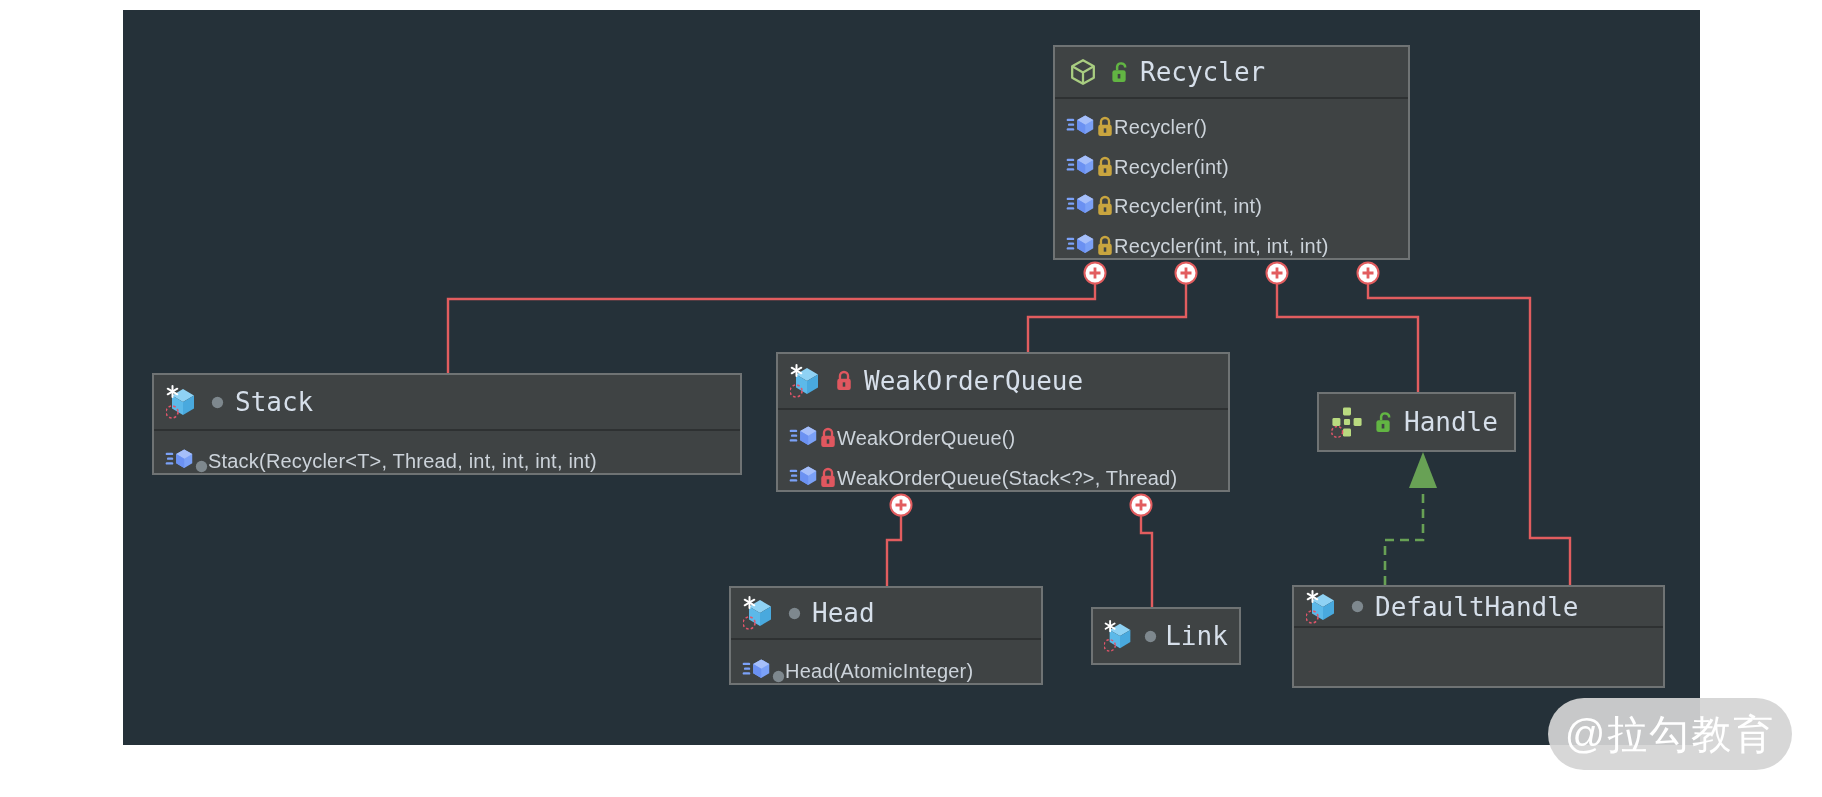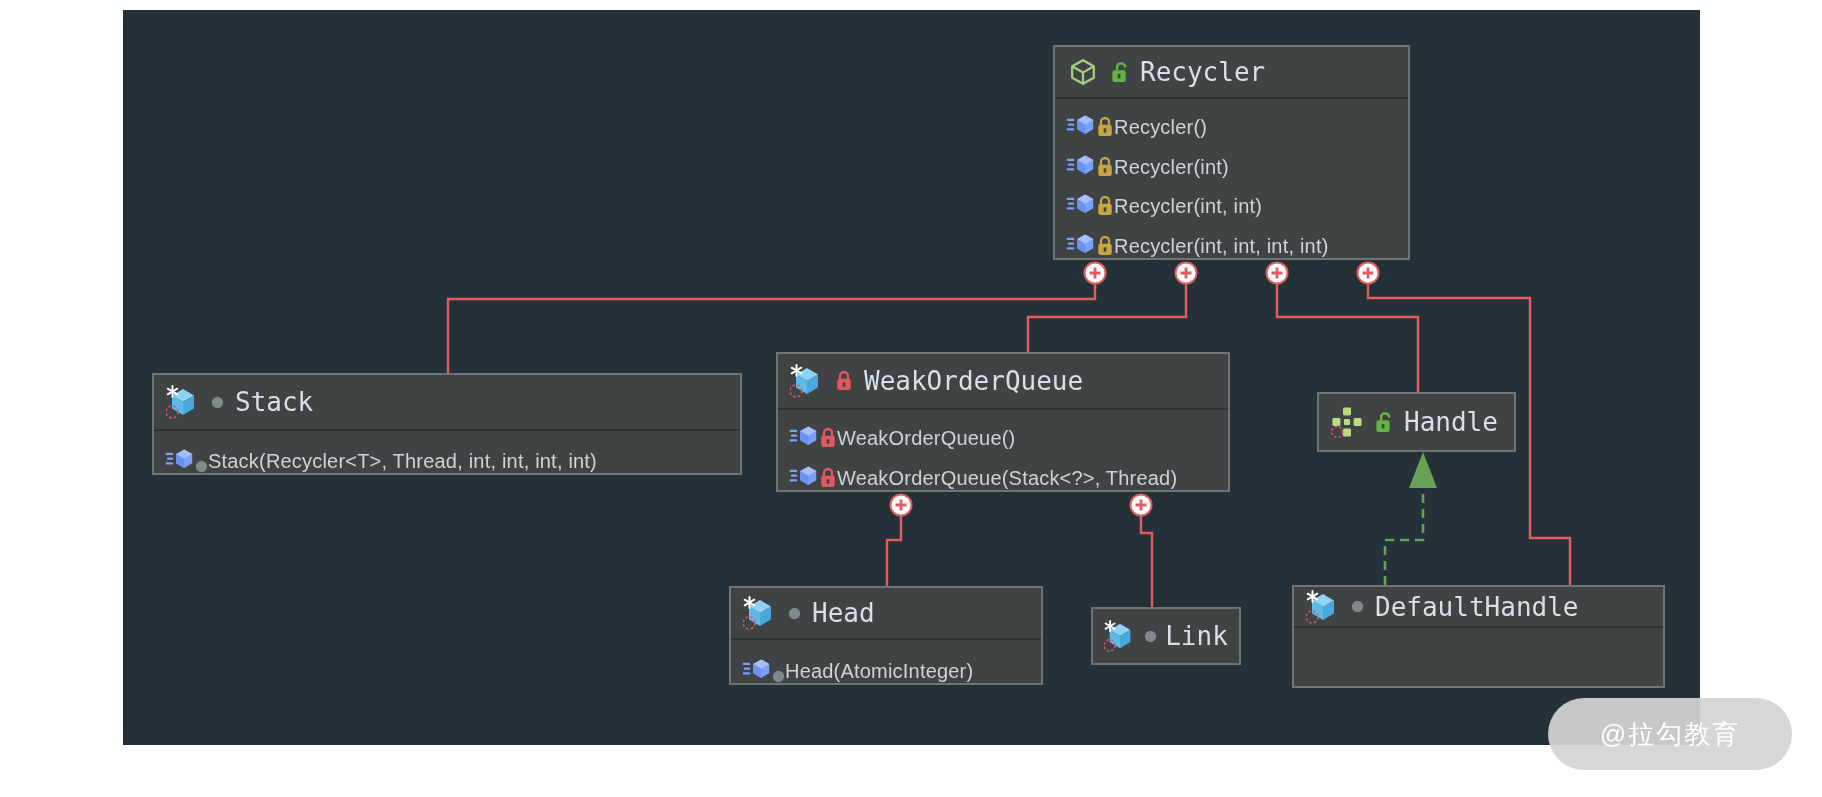--- a/index.html
+++ b/index.html
@@ -16,21 +16,21 @@
   .uml-title{font-family:"DejaVu Sans Mono","Liberation Mono",monospace;font-size:26px;
              color:#d6dfea;white-space:nowrap;}
   .uml-method{font-size:20px;color:#ccd3da;white-space:nowrap;letter-spacing:0.2px;}
   .ic{flex:0 0 auto;display:block;}
   .lock-public{color:#62b543;}
   .lock-protected{color:#c9a53f;}
   .lock-private{color:#e0575f;}
 
   .watermark{position:absolute;left:1548px;top:698px;width:244px;height:72px;border-radius:36px;
              background:rgba(212,212,212,0.93);display:flex;align-items:center;justify-content:center;}
-  .watermark span{color:#ffffff;font-size:26px;letter-spacing:2px;}
+  .watermark span{color:#ffffff;font-size:40px;letter-spacing:2px;}
 </style>
 </head>
 <body>
 
 <svg width="0" height="0" style="position:absolute" aria-hidden="true">
   <defs>
     <symbol id="ic-class" viewBox="0 0 34 34">
       <polygon points="17,4 28,10.5 17,17 6,10.5" fill="#8fd2f4"></polygon>
       <polygon points="6,10.5 17,17 17,30 6,23.5" fill="#5cb9e9"></polygon>
       <polygon points="28,10.5 17,17 17,30 28,23.5" fill="#49a9de"></polygon>

